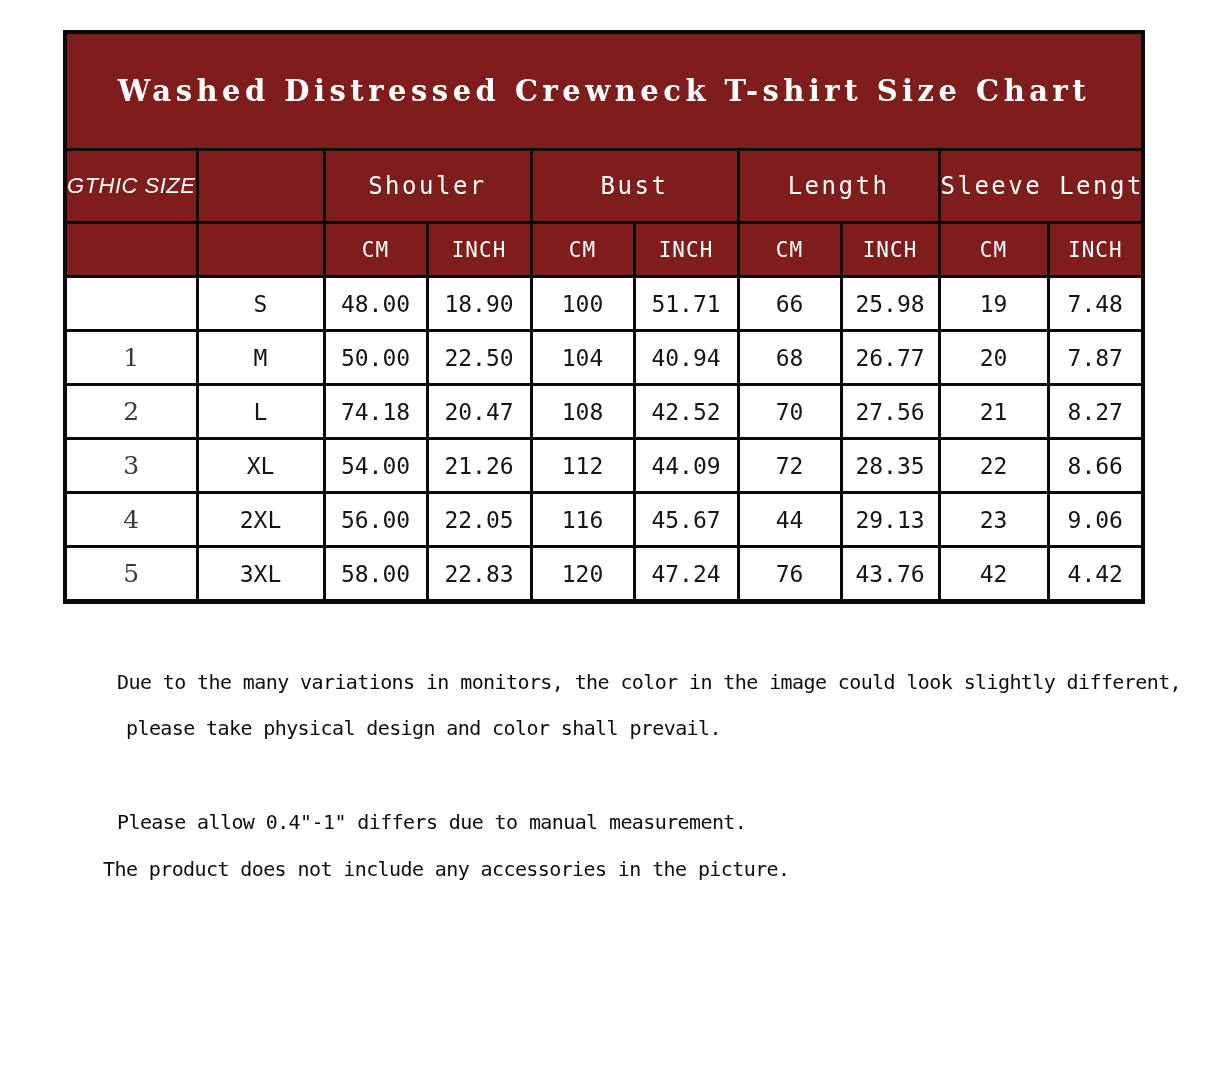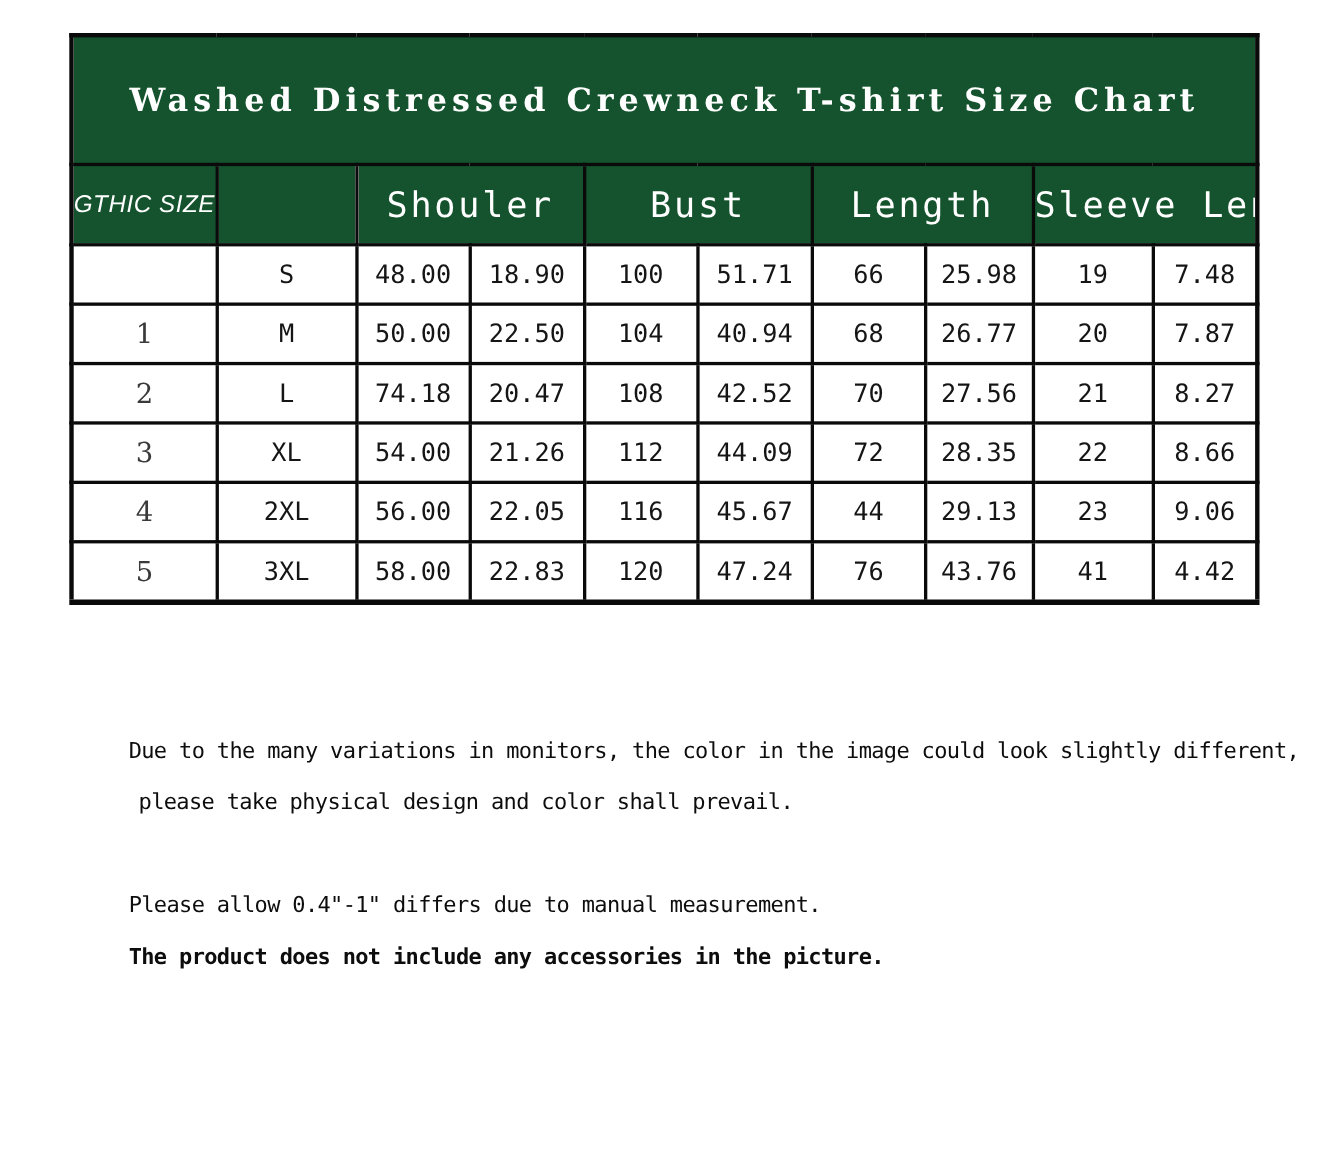--- a/index.html
+++ b/index.html
@@ -29,21 +29,21 @@
   }
   table.size-chart td, table.size-chart th {
     border: 3px solid #0a0a0a;
     padding: 0;
     text-align: center;
     vertical-align: middle;
     overflow: hidden;
     white-space: nowrap;
   }
   .blue {
-    background: #14532d;
+    background: #7f1d1d;
     color: #ffffff;
   }
   td.title-cell {
     height: 114px;
     font-family: "DejaVu Serif", serif;
     font-weight: bold;
     font-size: 29px;
     letter-spacing: 4.5px;
     color: #ffffff;
     padding-left: 118px;
@@ -52,21 +52,21 @@
   tr.group-row th { height: 70px; }
   th.corner {
     font-family: "Liberation Sans", sans-serif;
     font-style: italic;
     font-weight: normal;
     font-size: 22px;
     letter-spacing: 0.5px;
   }
   th.group {
     font-weight: normal;
-    font-size: 32px;
+    font-size: 24px;
     letter-spacing: 2.5px;
   }
   tr.units-row th {
     height: 51px;
     font-weight: normal;
     font-size: 21px;
     letter-spacing: 1px;
   }
   tr.data-row td {
     height: 51px;
@@ -83,21 +83,21 @@
     position: absolute;
     font-family: "DejaVu Sans Mono", monospace;
     font-size: 20px;
     letter-spacing: -0.6px;
     color: #0d0d0d;
     white-space: nowrap;
   }
   .note-1 { left: 117px; top: 670px; }
   .note-2 { left: 126px; top: 716px; }
   .note-3 { left: 117px; top: 810px; }
-  .note-4 { left: 117px; top: 857px; font-weight: bold; }
+  .note-4 { left: 103px; top: 857px; }
 </style>
 </head>
 <body>
 
 <div class="stage">
 
   <table class="size-chart">
     <colgroup>
       <col style="width:132px">
         <col style="width:127px">
@@ -118,20 +118,32 @@
 
     <tr class="group-row">
       <th class="blue corner">GTHIC SIZE</th>
       <th class="blue"></th>
       <th class="blue group" colspan="2">Shouler</th>
       <th class="blue group" colspan="2">Bust</th>
       <th class="blue group" colspan="2">Length</th>
       <th class="blue group" colspan="2">Sleeve Length</th>
     </tr>
 
+    <tr class="units-row">
+      <th class="blue"></th>
+      <th class="blue"></th>
+      <th class="blue">CM</th>
+      <th class="blue">INCH</th>
+      <th class="blue">CM</th>
+      <th class="blue">INCH</th>
+      <th class="blue">CM</th>
+      <th class="blue">INCH</th>
+      <th class="blue">CM</th>
+      <th class="blue">INCH</th>
+    </tr>
 
     <tr class="data-row">
       <td class="num"></td>
       <td>S</td>
       <td>48.00</td>
       <td>18.90</td>
       <td>100</td>
       <td>51.71</td>
       <td>66</td>
       <td>25.98</td>
@@ -193,21 +205,21 @@
 
     <tr class="data-row">
       <td class="num">5</td>
       <td>3XL</td>
       <td>58.00</td>
       <td>22.83</td>
       <td>120</td>
       <td>47.24</td>
       <td>76</td>
       <td>43.76</td>
-      <td>41</td>
+      <td>42</td>
       <td>4.42</td>
     </tr>
   </tbody>
     </table>
 
   <div class="note note-1">Due to the many variations in monitors, the color in the image could look slightly different,</div>
   <div class="note note-2">please take physical design and color shall prevail.</div>
   <div class="note note-3">Please allow 0.4"-1" differs due to manual measurement.</div>
   <div class="note note-4">The product does not include any accessories in the picture.</div>
 

